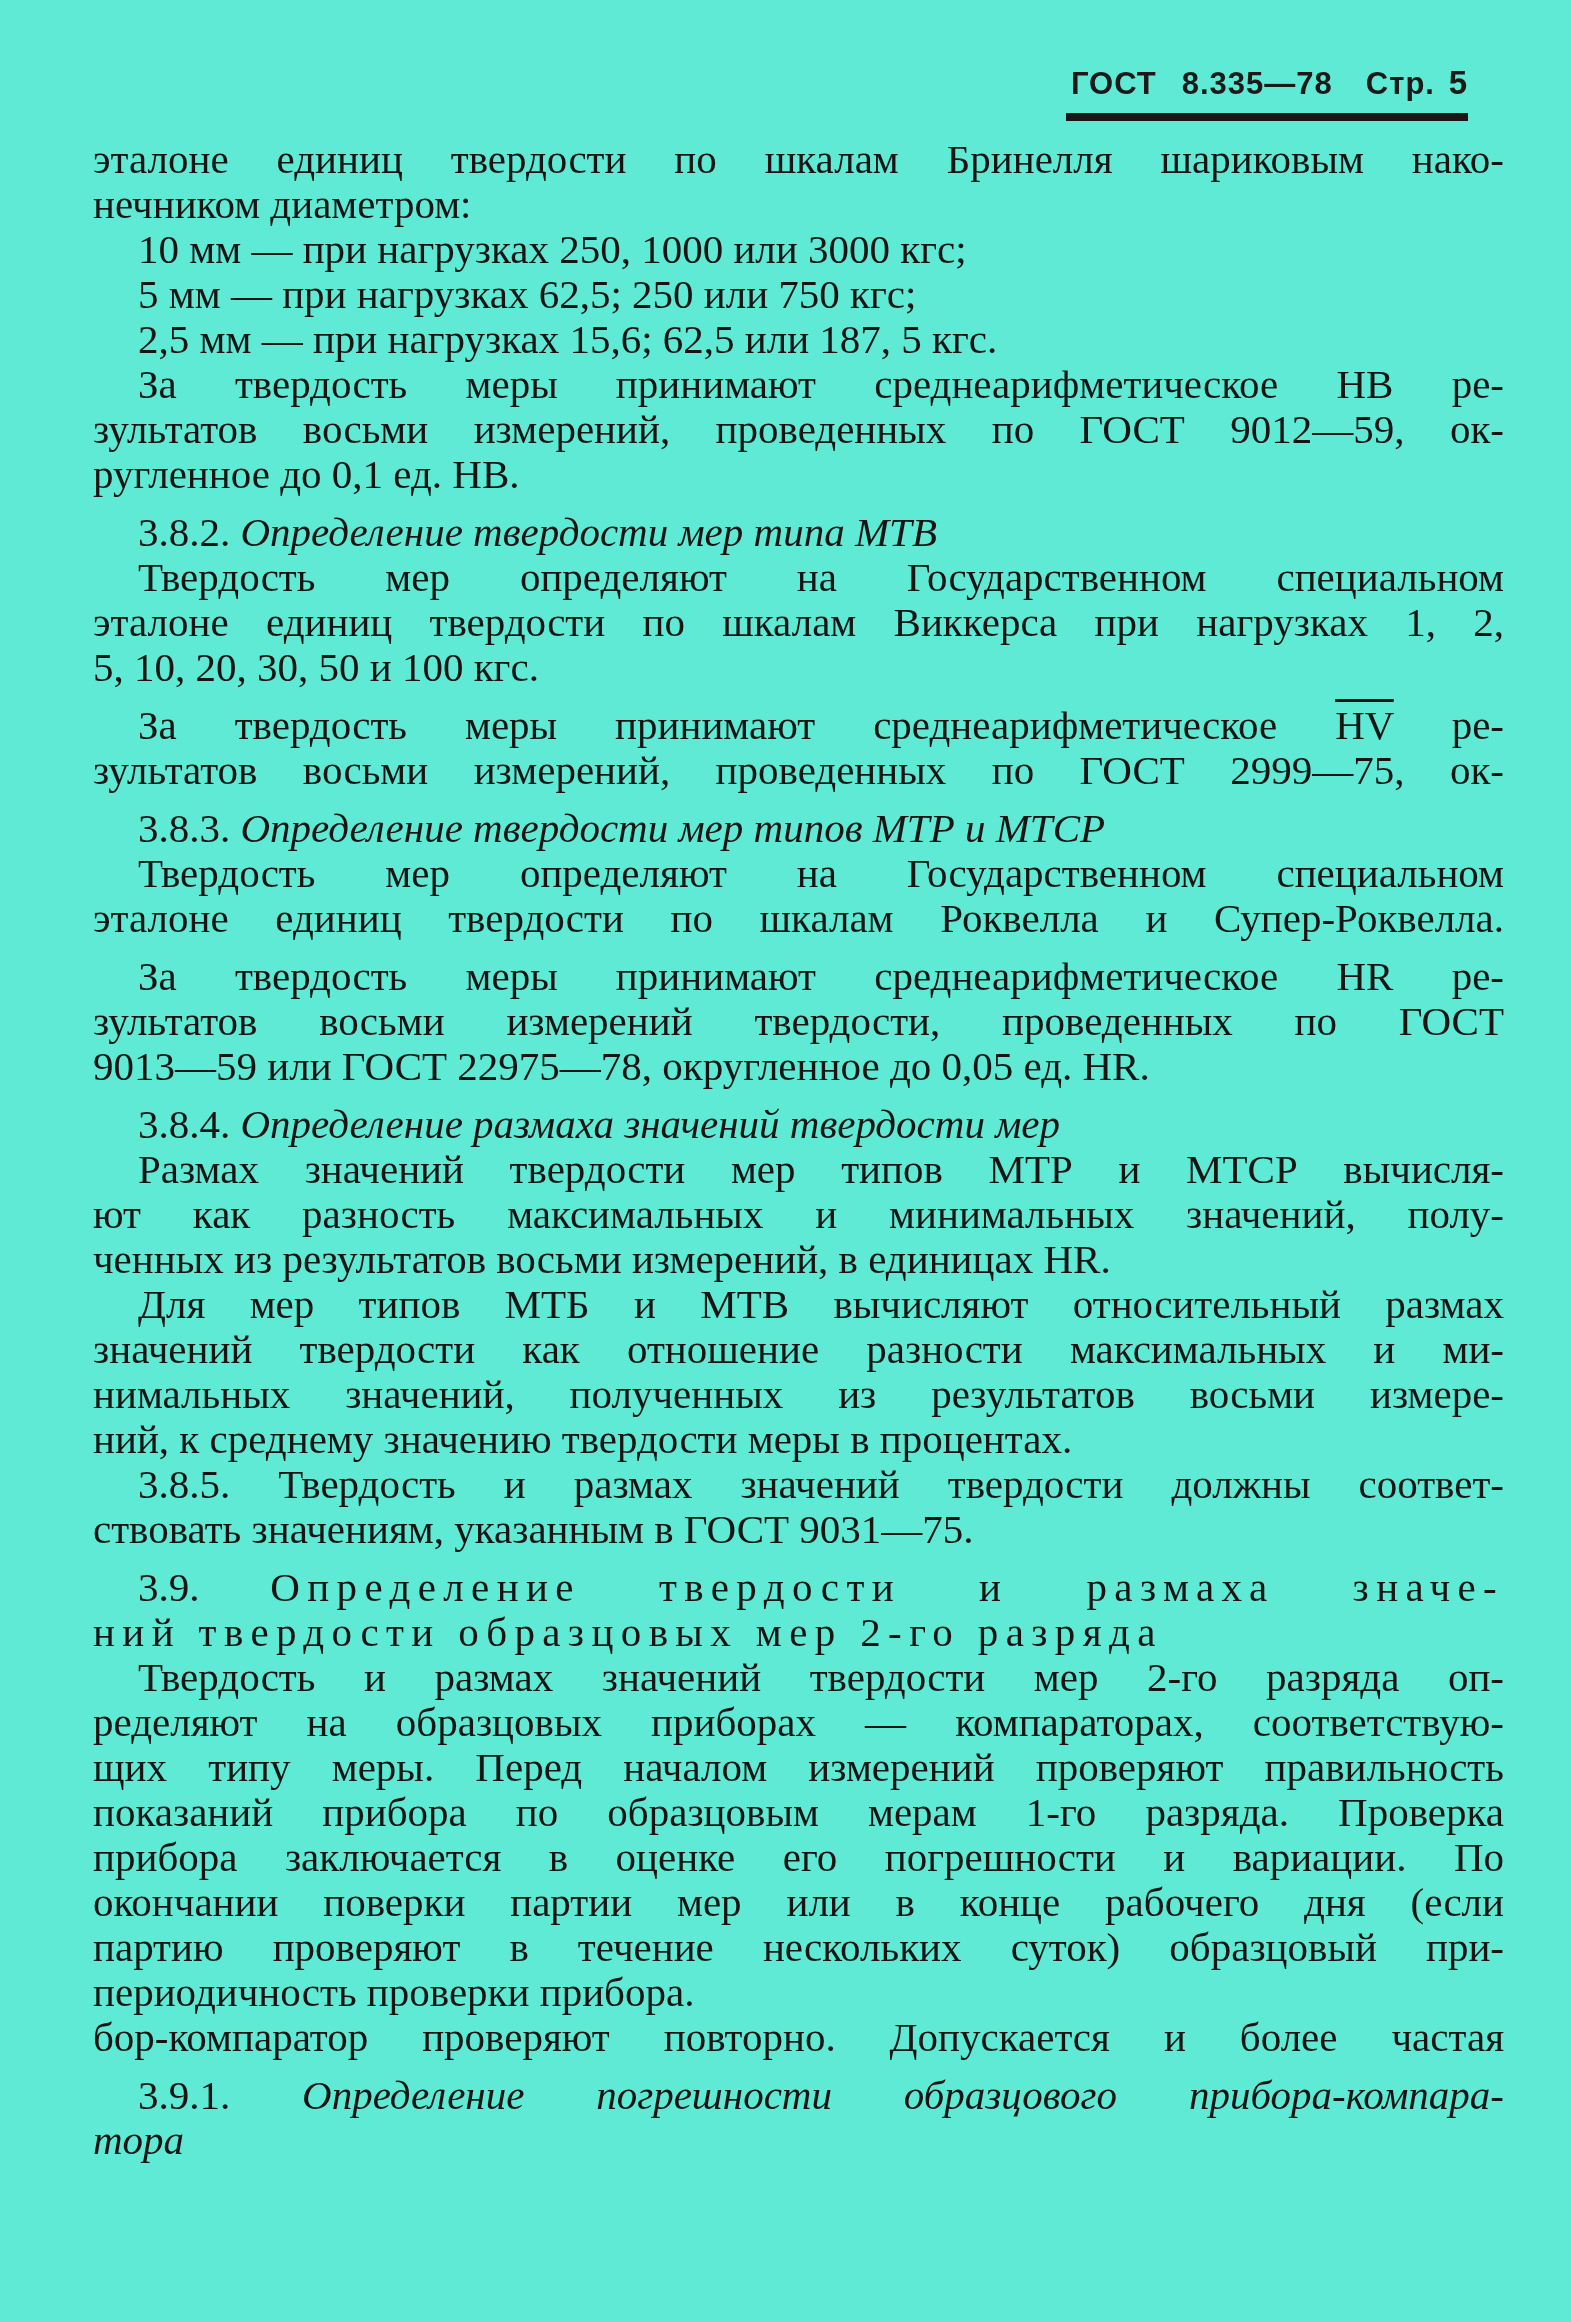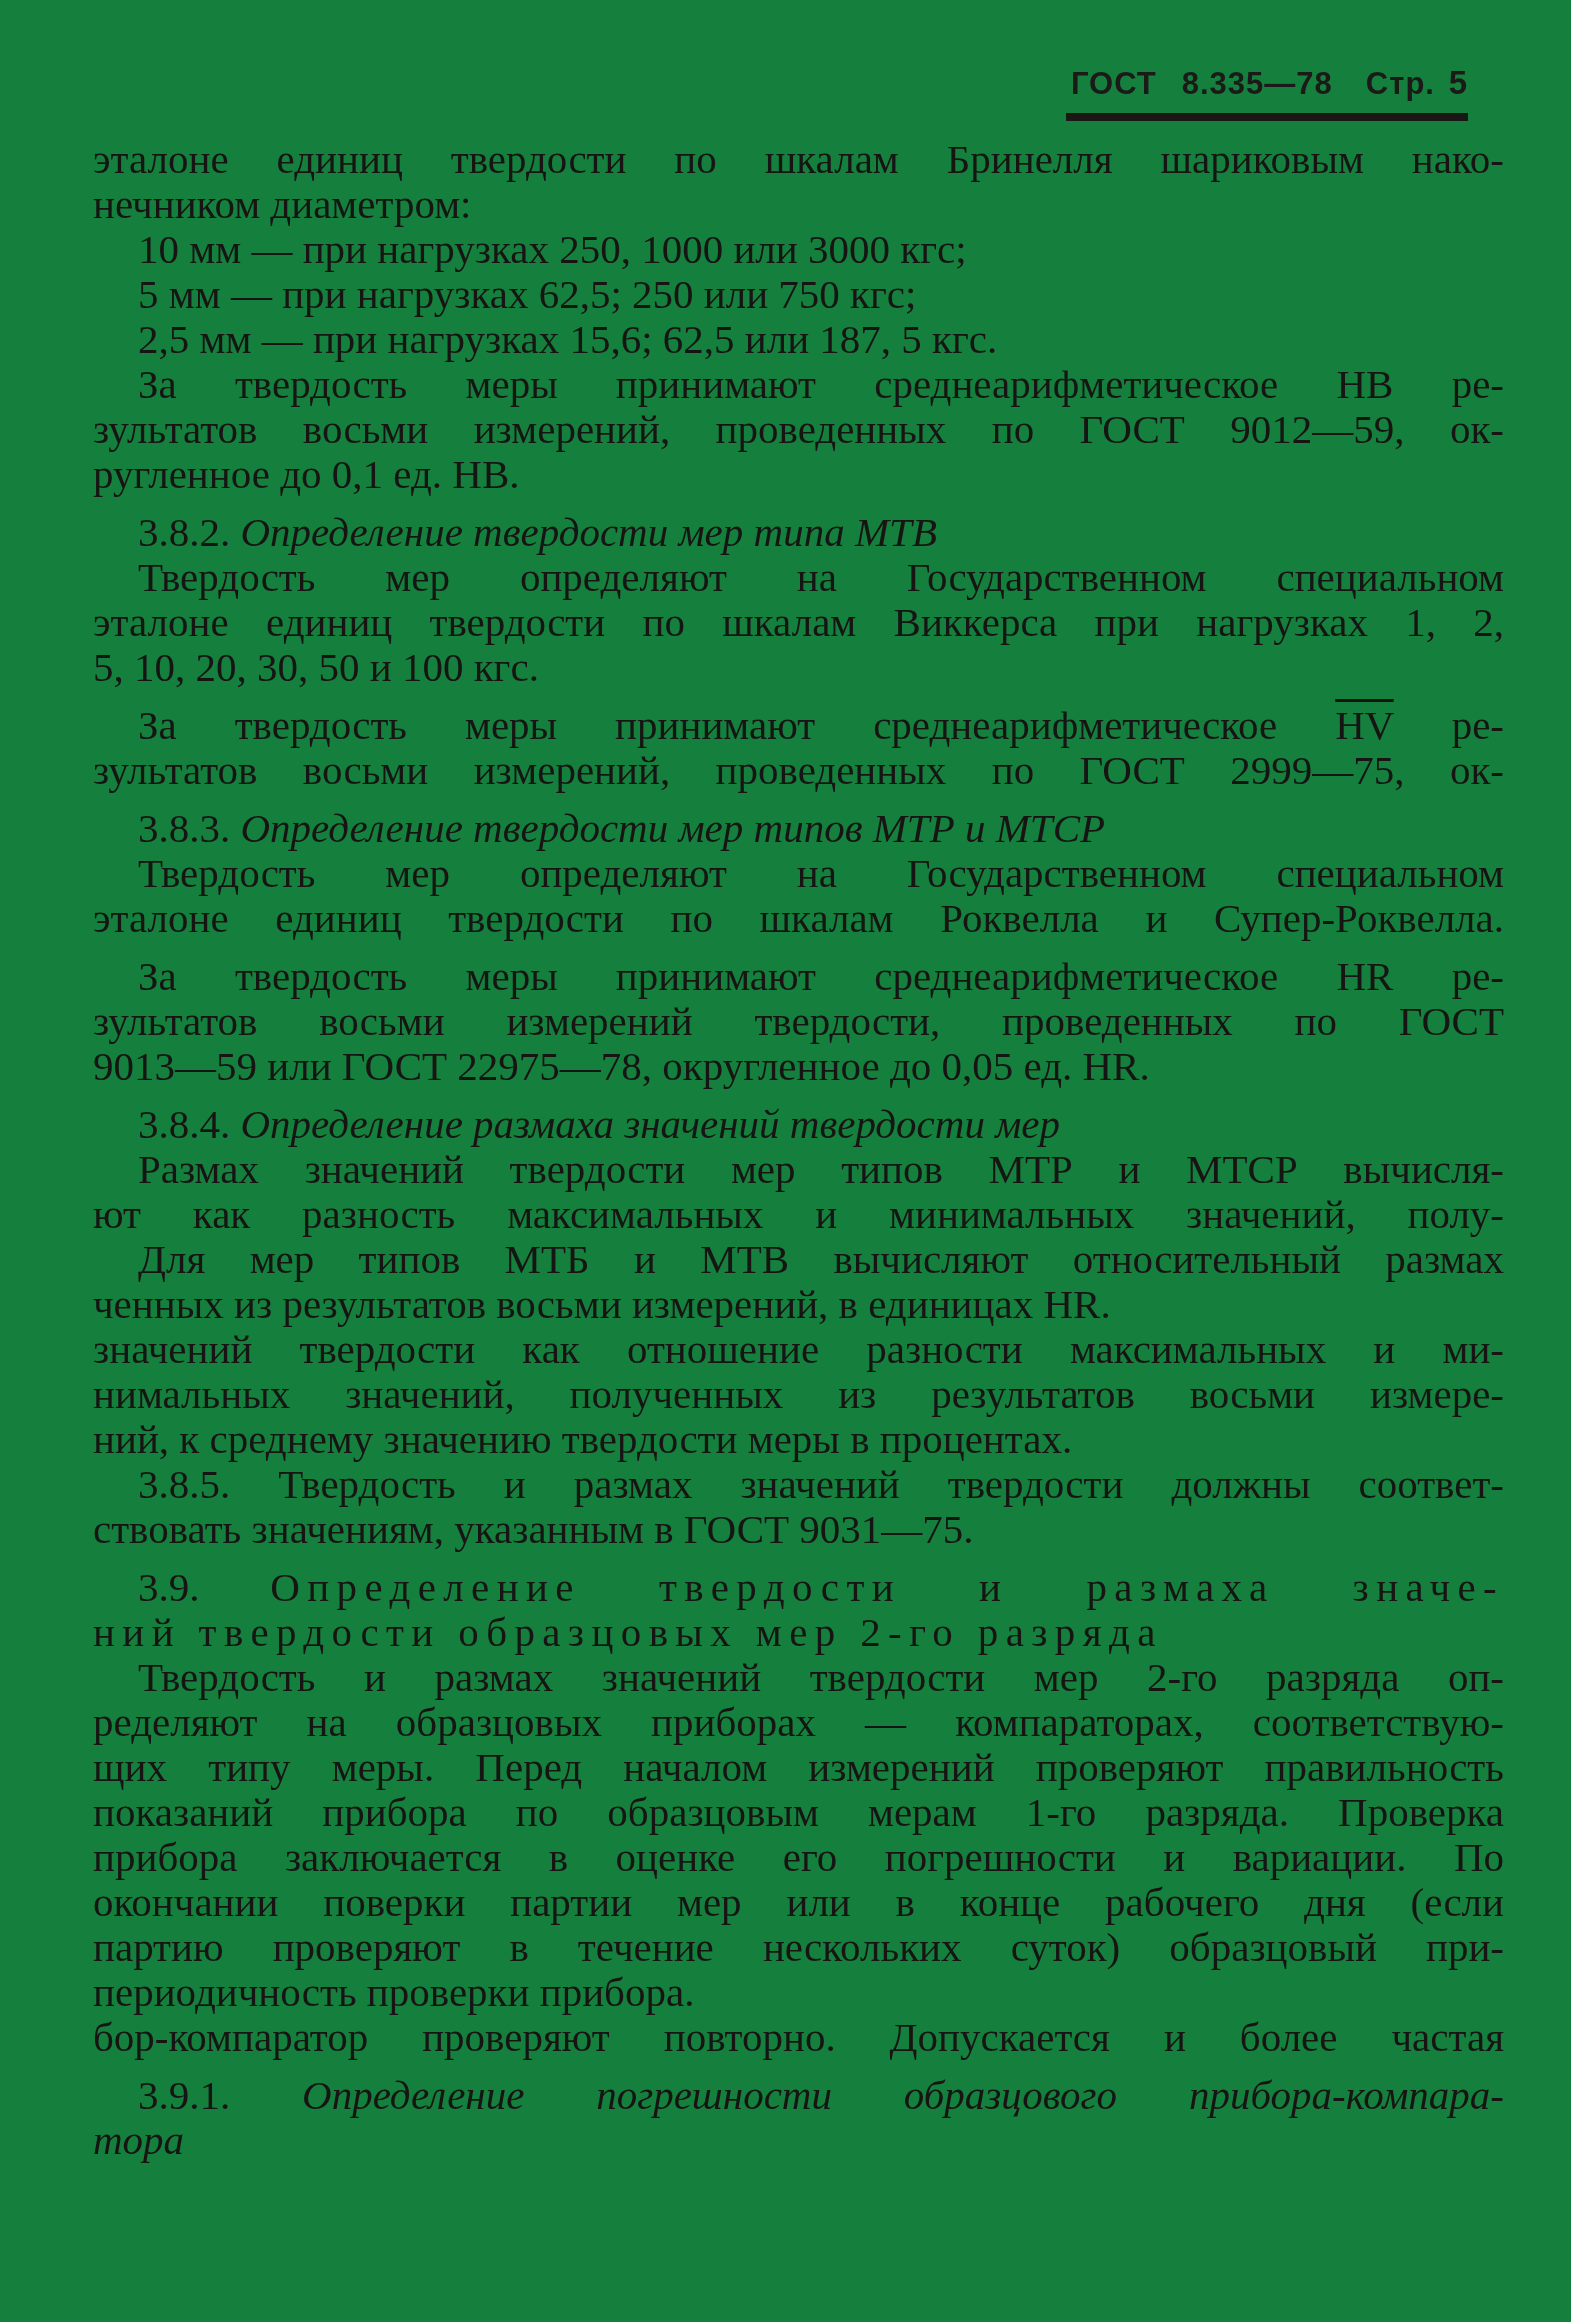--- a/index.html
+++ b/index.html
@@ -4,21 +4,21 @@
 <style>
   html,body{margin:0;padding:0;}
   body{
     width:1571px;height:2322px;
     background:#e8e8e8;
     font-family:"Liberation Serif", serif;
   }
   .page{
     position:relative;
     width:1571px;height:2322px;
-    background:#15803d;
+    background:#5eead4;
     color:#161514;
     overflow:hidden;
   }
   
   .hdr{
     position:absolute;
     top:64px;right:103px;
     font-family:"Liberation Sans", sans-serif;
     font-weight:700;
     font-size:31px;
@@ -80,22 +80,22 @@
       <div class="line j"><span>зультатов восьми измерений, проведенных по ГОСТ 2999—75, ок-</span></div>
       <div class="line ind gap"><span class="num">3.8.3.</span> <span class="it">Определение твердости мер типов МТР и МТСР</span></div>
       <div class="line j ind"><span>Твердость мер определяют на Государственном специальном</span></div>
       <div class="line j"><span>эталоне единиц твердости по шкалам Роквелла и Супер-Роквелла.</span></div>
       <div class="line j ind gap"><span>За твердость меры принимают среднеарифметическое HR ре-</span></div>
       <div class="line j"><span>зультатов восьми измерений твердости, проведенных по ГОСТ</span></div>
       <div class="line"><span>9013—59 или ГОСТ 22975—78, округленное до 0,05 ед. HR.</span></div>
       <div class="line ind gap"><span class="num">3.8.4.</span> <span class="it">Определение размаха значений твердости мер</span></div>
       <div class="line j ind"><span>Размах значений твердости мер типов МТР и МТСР вычисля-</span></div>
       <div class="line j"><span>ют как разность максимальных и минимальных значений, полу-</span></div>
+      <div class="line"><span>ченных из результатов восьми измерений, в единицах HR.</span></div>
       <div class="line j ind"><span>Для мер типов МТБ и МТВ вычисляют относительный размах</span></div>
-      <div class="line"><span>ченных из результатов восьми измерений, в единицах HR.</span></div>
       <div class="line j"><span>значений твердости как отношение разности максимальных и ми-</span></div>
       <div class="line j"><span>нимальных значений, полученных из результатов восьми измере-</span></div>
       <div class="line"><span>ний, к среднему значению твердости меры в процентах.</span></div>
       <div class="line j ind"><span>3.8.5. Твердость и размах значений твердости должны соответ-</span></div>
       <div class="line"><span>ствовать значениям, указанным в ГОСТ 9031—75.</span></div>
       <div class="line j ind gap"><span class="num">3.9.</span> <span class="sp">Определение твердости и размаха значе-</span></div>
       <div class="line"><span class="sp">ний твердости образцовых мер 2-го разряда</span></div>
       <div class="line j ind"><span>Твердость и размах значений твердости мер 2-го разряда оп-</span></div>
       <div class="line j"><span>ределяют на образцовых приборах — компараторах, соответствую-</span></div>
       <div class="line j"><span>щих типу меры. Перед началом измерений проверяют правильность</span></div>

